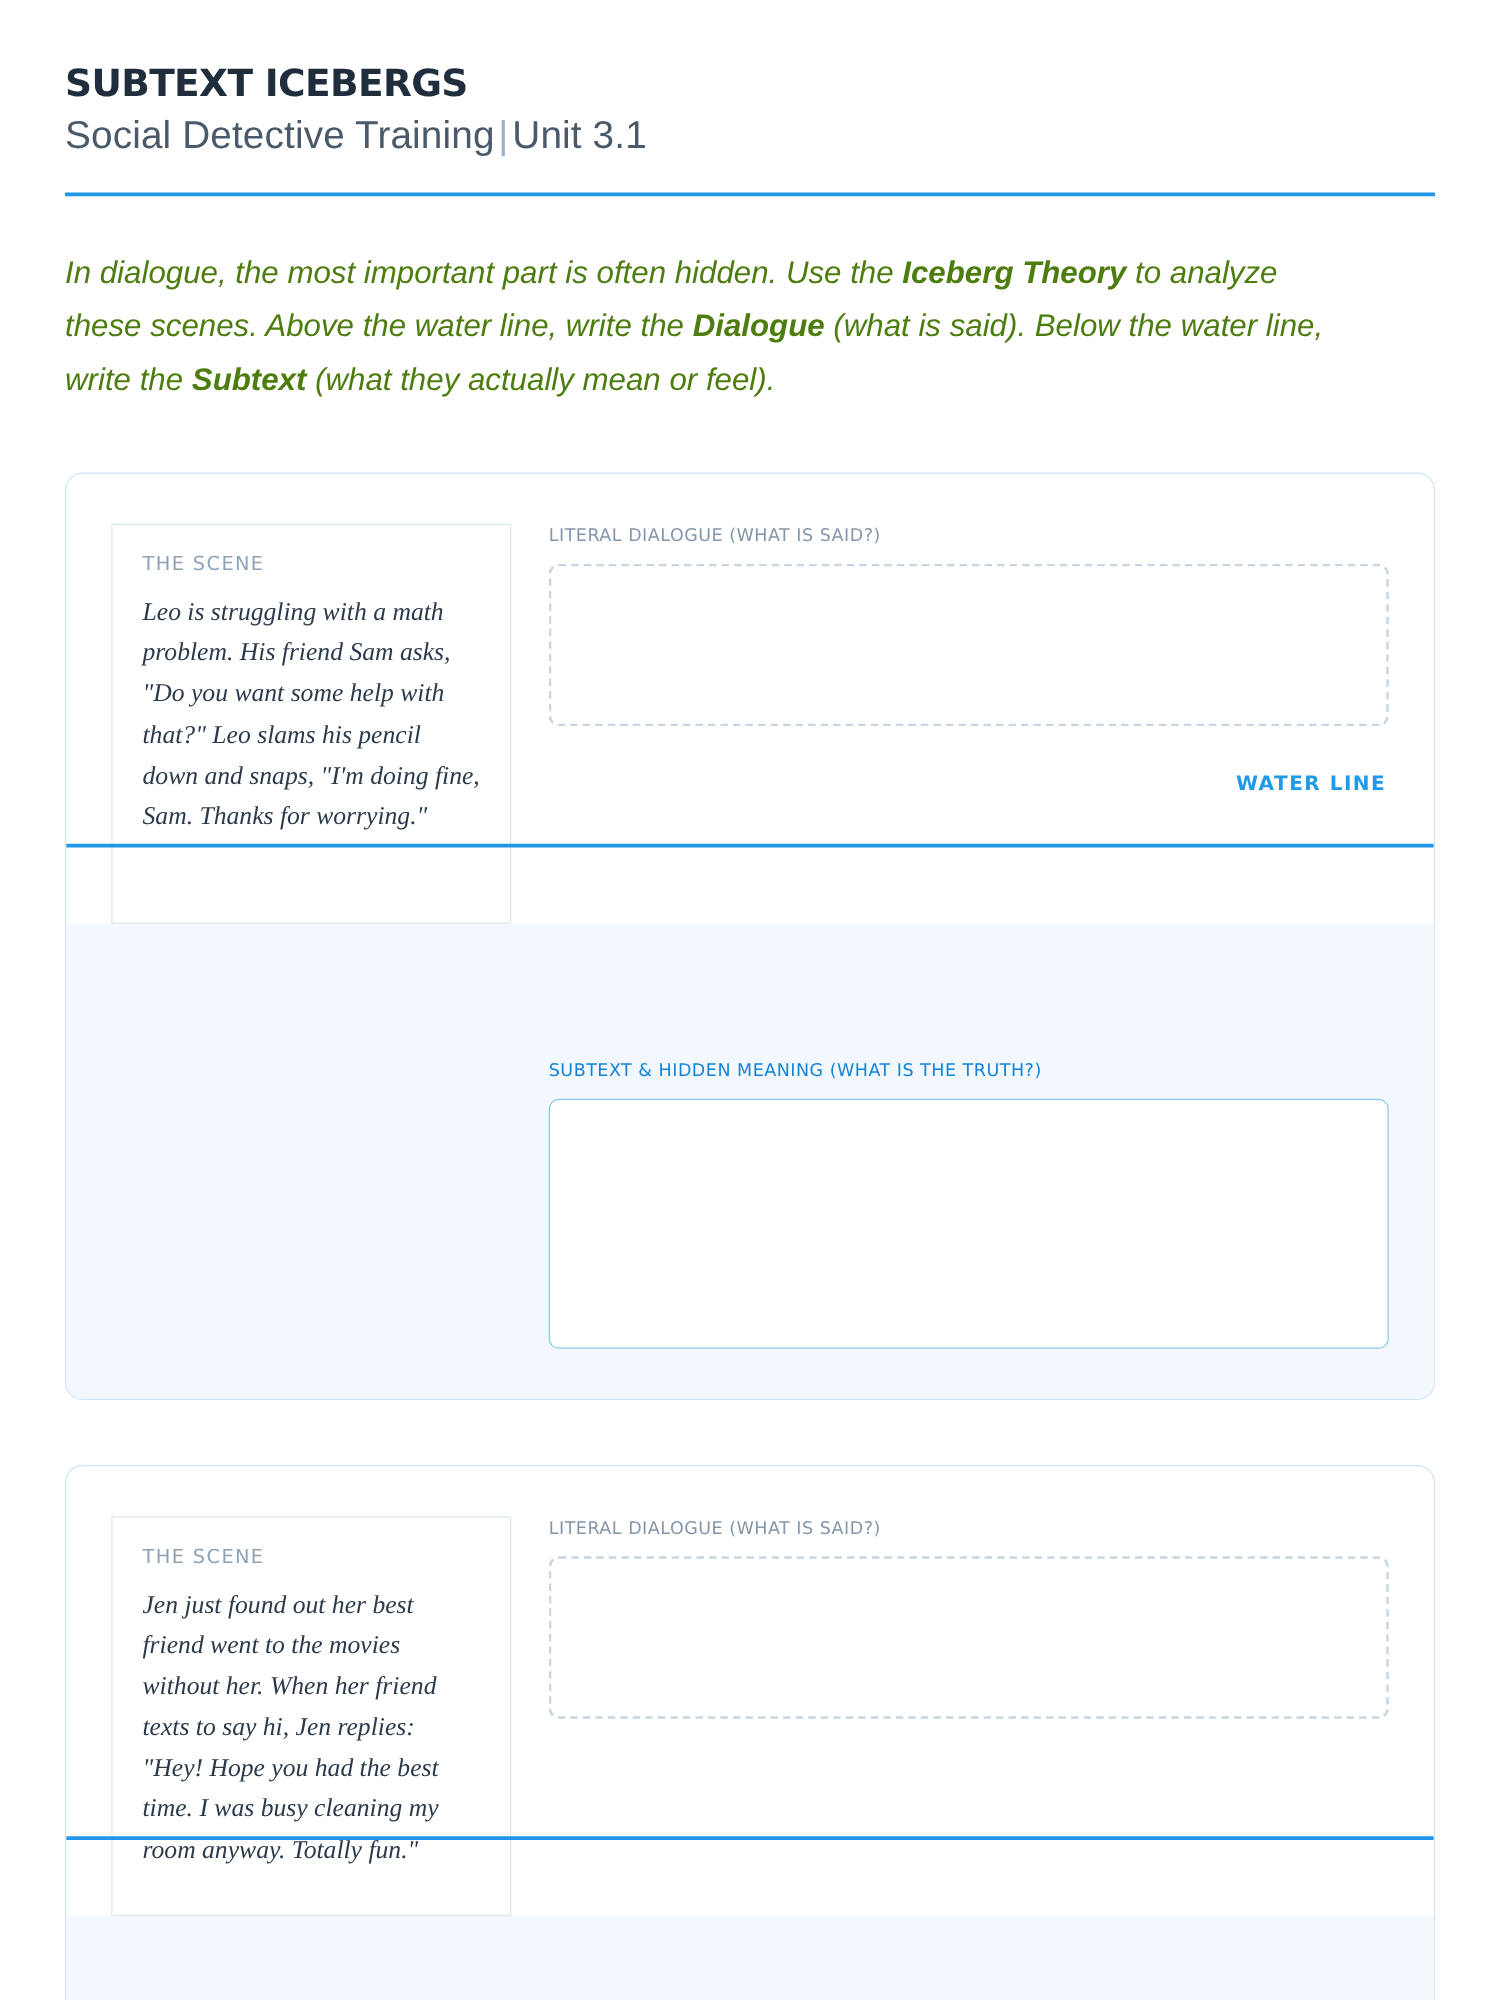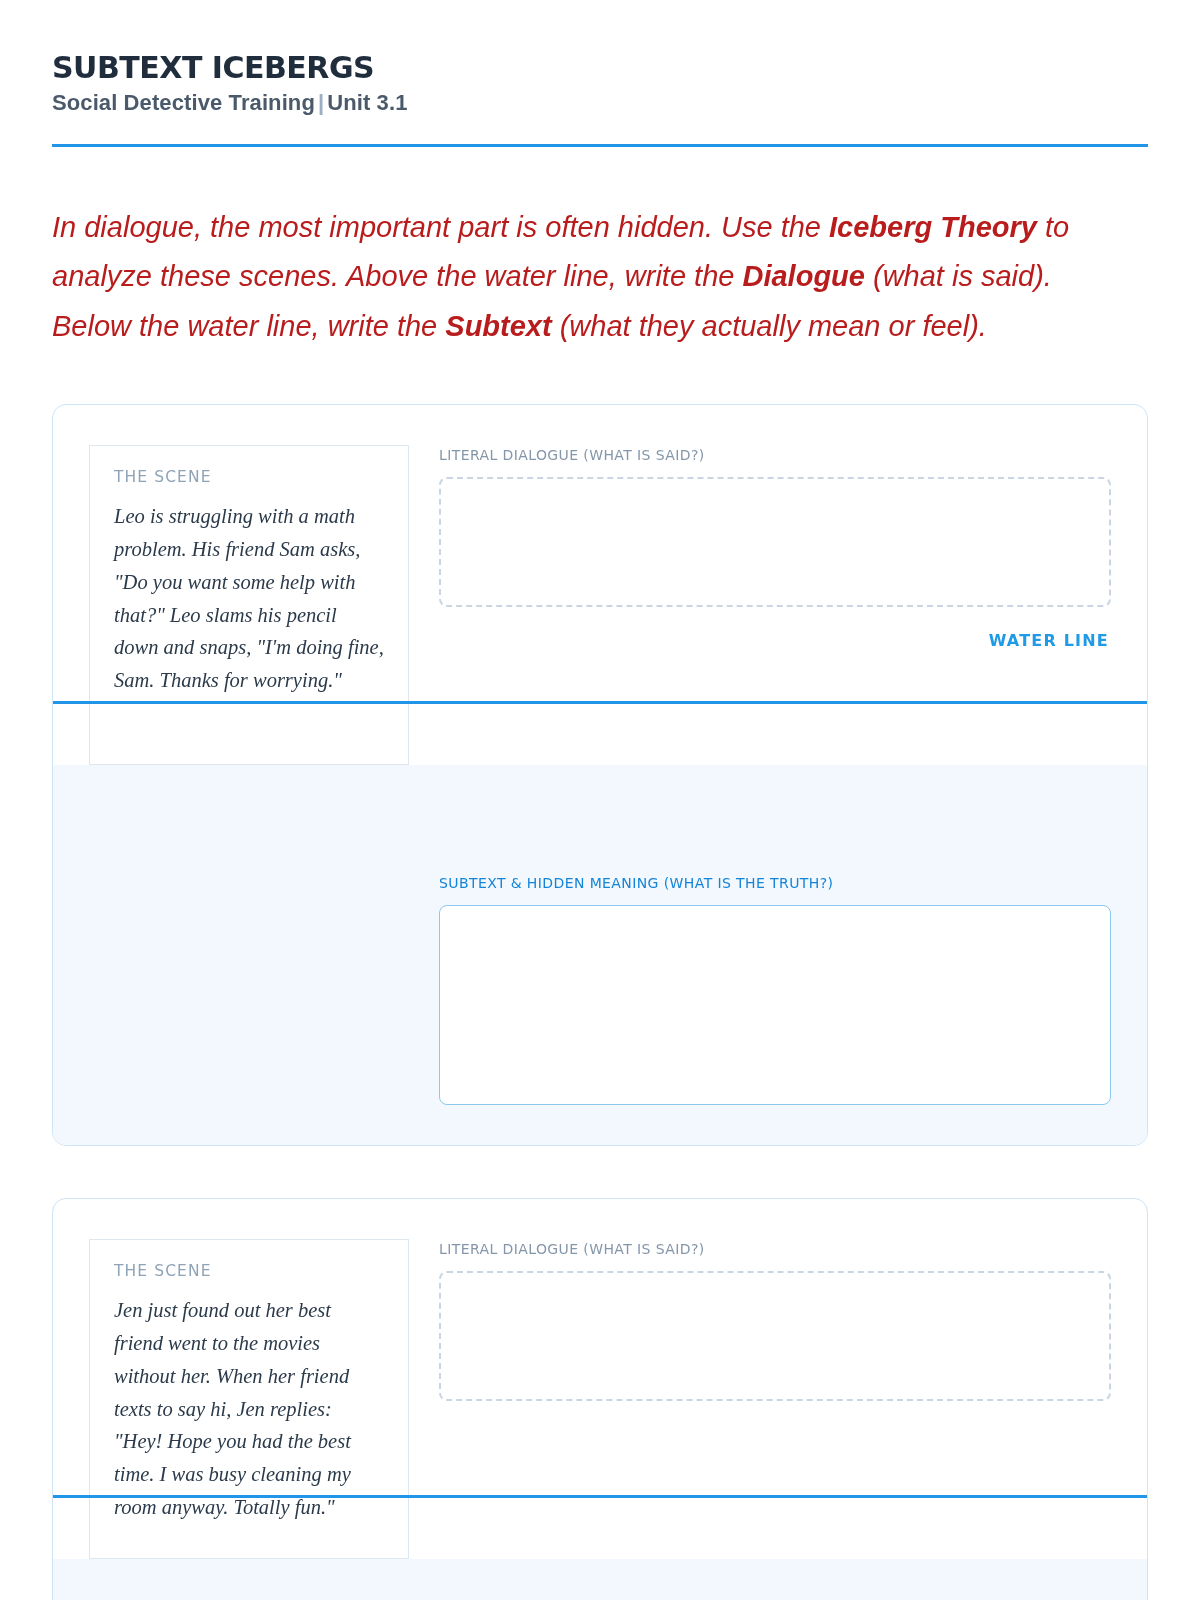--- a/index.html
+++ b/index.html
@@ -32,23 +32,23 @@
   .main-title {
     font-size: 30px;
     font-weight: bold;
     letter-spacing: -0.5px;
     color: #1f2d3d;
     margin: 0 0 6px 0;
     line-height: 1.05;
     font-family: "DejaVu Sans", sans-serif;
   }
   .subtitle {
-    font-size: 22px;
+    font-size: 31px;
     color: #4a5a6a;
-    font-weight: bold;
+    font-weight: normal;
     letter-spacing: 0.1px;
   }
   .subtitle .sep { color: #9bb0c4; padding: 0 3px; }
   .name-block {
     width: 330px;
     text-align: right;
     padding-top: 10px;
   }
   .name-label {
     font-size: 15px;
@@ -63,25 +63,25 @@
     height: 1px;
     width: 100%;
   }
   .header-rule {
     margin-top: 28px;
     border-bottom: 3px solid #2196e8;
   }
 
   
   .intro {
-    margin-top: 56px;
-    font-size: 29px;
+    margin-top: 40px;
+    font-size: 25px;
     line-height: 1.72;
     font-style: italic;
-    color: #b91c1c;
+    color: #4d7c0f;
     max-width: 1030px;
   }
   .intro b { font-style: italic; font-weight: bold; }
 
   
   .card {
     position: relative;
     margin-top: 52px;
     border: 1.5px solid #cfe4f5;
     border-radius: 14px;
@@ -135,21 +135,21 @@
     height: 130px;
     background: #ffffff;
   }
   .water-tag {
     text-align: right;
     font-size: 16px;
     font-weight: bold;
     letter-spacing: 1.2px;
     color: #1e9ae6;
     font-family: "DejaVu Sans", sans-serif;
-    margin-top: 24px;
+    margin-top: 36px;
     padding-right: 2px;
   }
   .water-line {
     position: absolute;
     left: 0;
     right: 0;
     height: 3px;
     background: #2196e8;
     z-index: 3;
   }

